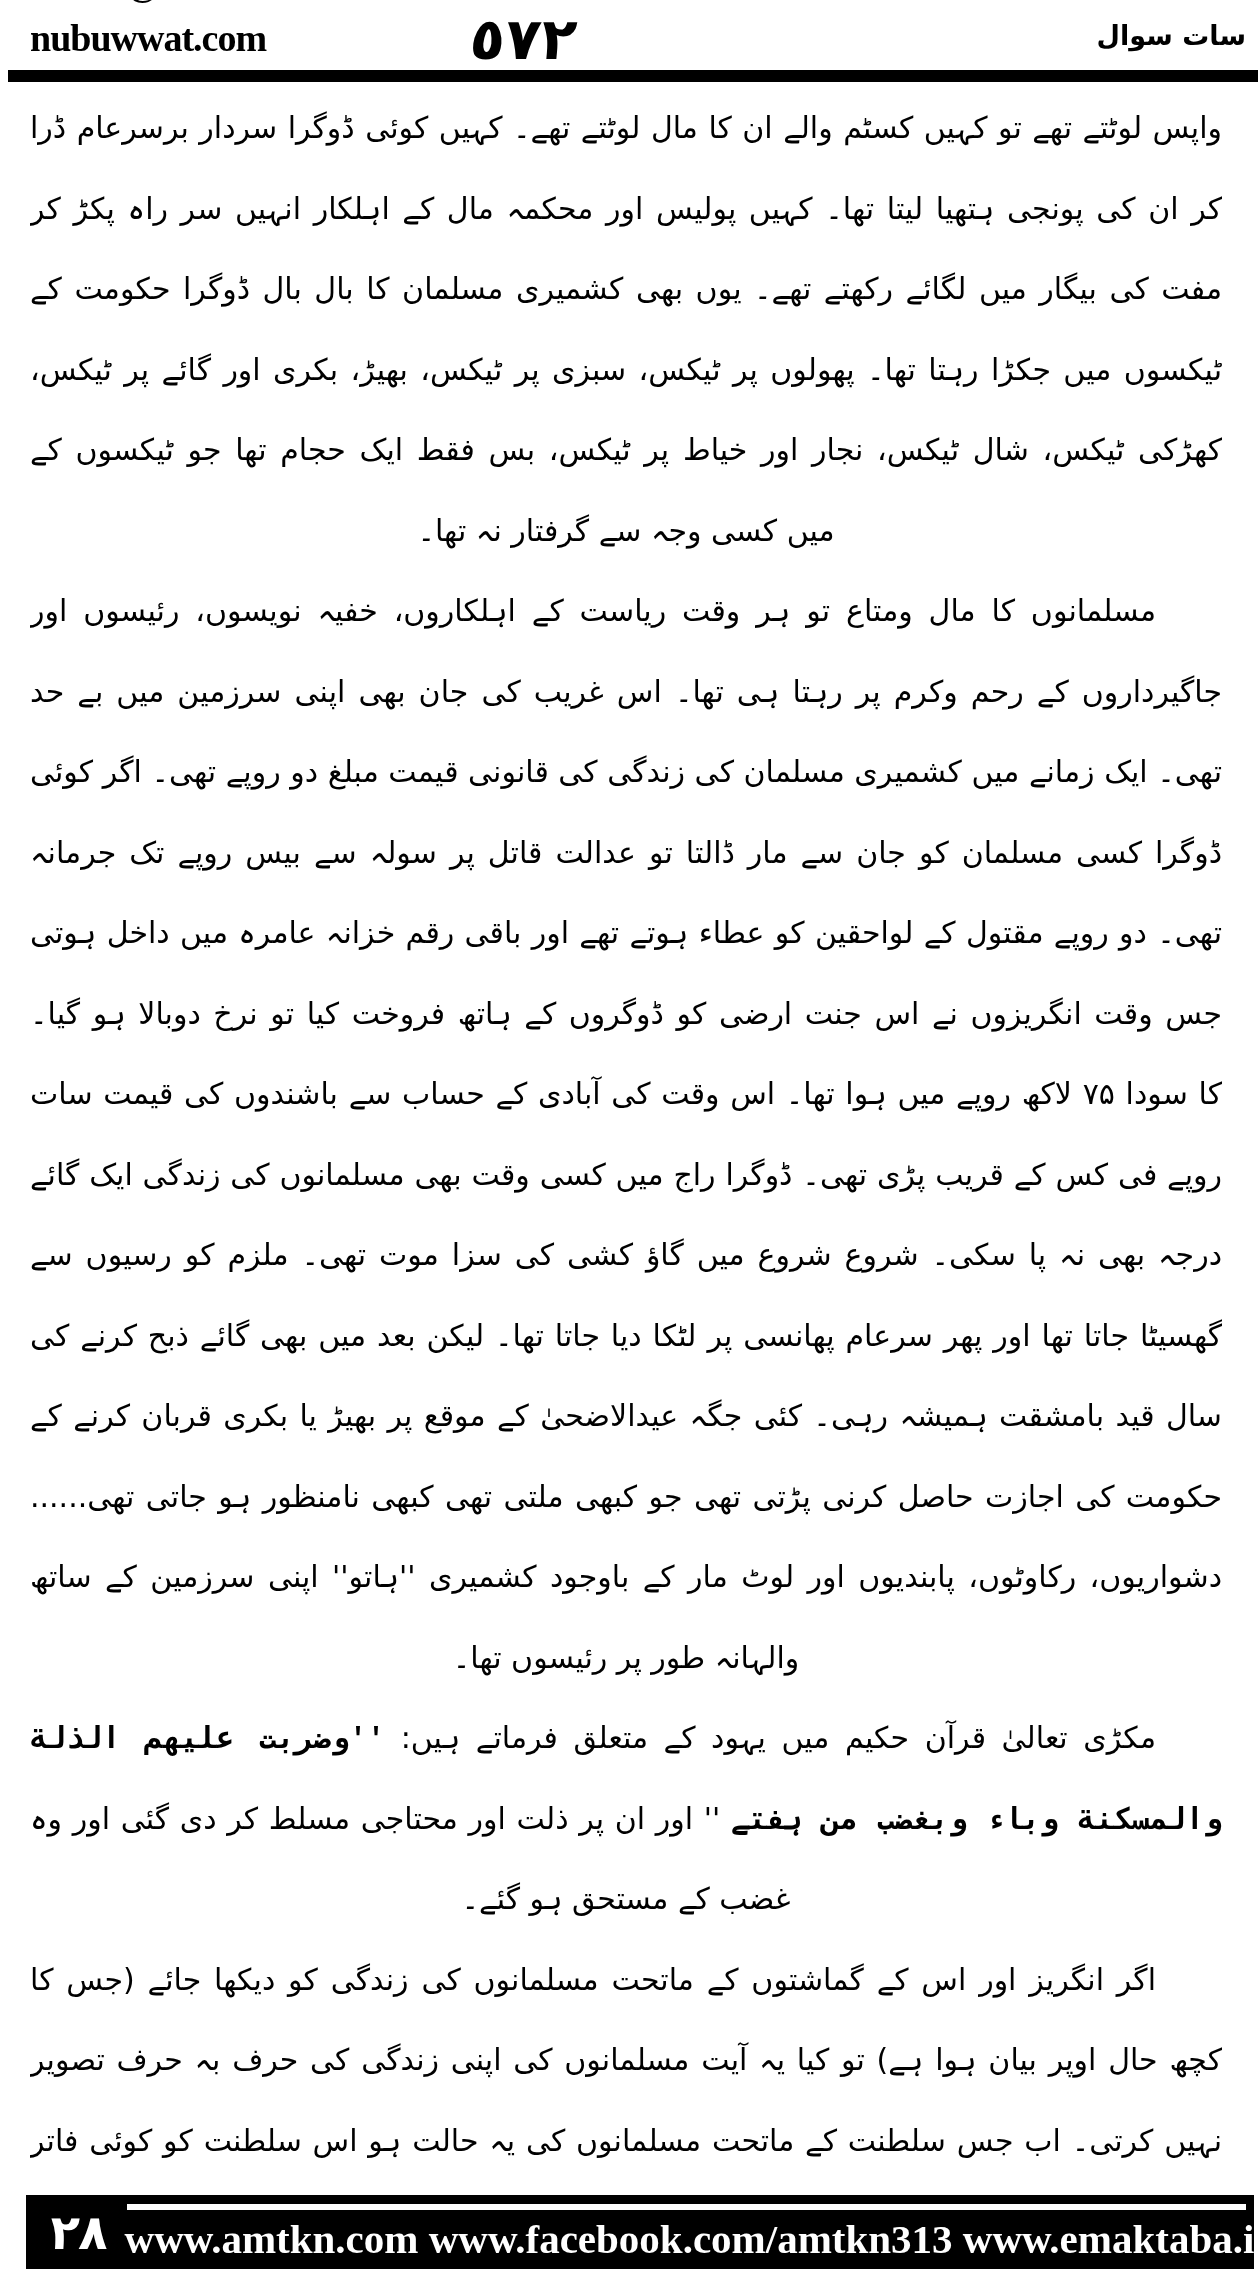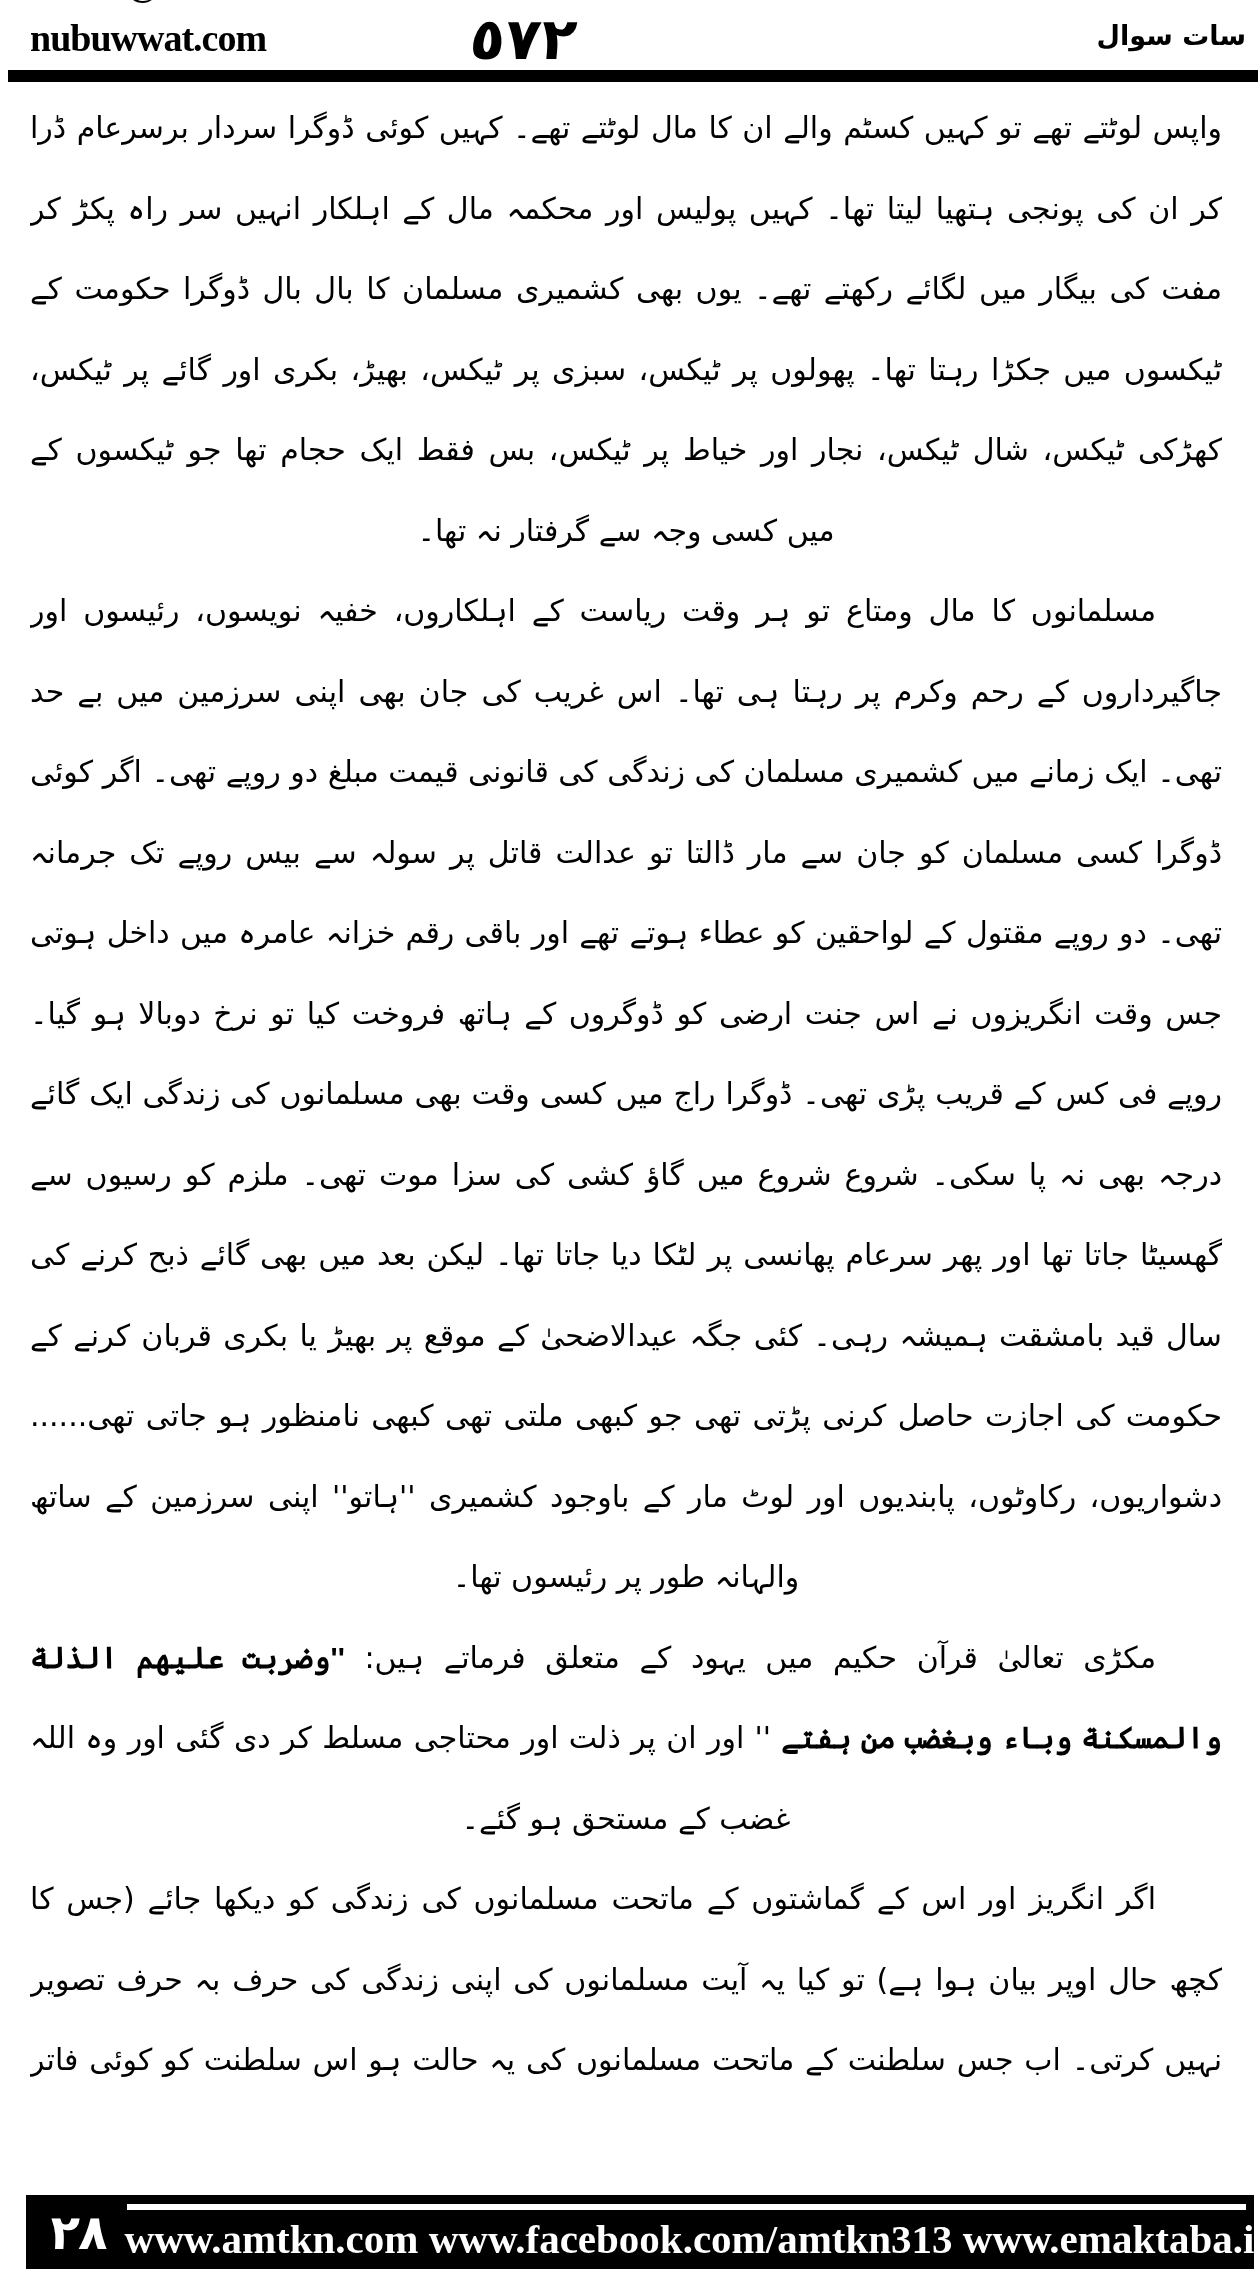--- a/index.html
+++ b/index.html
@@ -31,21 +31,21 @@
 
   
   .body-text{padding:6px 36px 0 30px;direction:rtl;}
   .line{
     font-size:30px;line-height:80.5px;height:80.5px;
     text-align:justify;text-align-last:justify;overflow:hidden;
   }
   .line.indent{padding-right:66px;}
   .line.short{text-align:left;text-align-last:center;}
   .arabic-bold{
-    font-weight:bold;font-family:Liberation Sans, sans-serif;
+    font-weight:bold;font-family:Liberation Mono, monospace;
     letter-spacing:1px;
   }
 
   
   .footer{
     position:absolute;left:26px;right:4px;bottom:10px;height:74px;
     background:#000;color:#fff;display:flex;align-items:stretch;direction:ltr;
   }
   .footer-num{
     display:flex;align-items:center;padding:0 16px 0 24px;
@@ -79,20 +79,21 @@
       <div class="line"><span>مفت کی بیگار میں لگائے رکھتے تھے۔ یوں بھی کشمیری مسلمان کا بال بال ڈوگرا حکومت کے لاتعداد</span></div>
       <div class="line"><span>ٹیکسوں میں جکڑا رہتا تھا۔ پھولوں پر ٹیکس، سبزی پر ٹیکس، بھیڑ، بکری اور گائے پر ٹیکس، چولہا ٹیکس،</span></div>
       <div class="line"><span>کھڑکی ٹیکس، شال ٹیکس، نجار اور خیاط پر ٹیکس، بس فقط ایک حجام تھا جو ٹیکسوں کے مکڑی کے جالے</span></div>
       <div class="line short"><span>میں کسی وجہ سے گرفتار نہ تھا۔</span></div>
       <div class="line indent"><span>مسلمانوں کا مال ومتاع تو ہر وقت ریاست کے اہلکاروں، خفیہ نویسوں، رئیسوں اور</span></div>
       <div class="line"><span>جاگیرداروں کے رحم وکرم پر رہتا ہی تھا۔ اس غریب کی جان بھی اپنی سرزمین میں بے حد ارزاں</span></div>
       <div class="line"><span>تھی۔ ایک زمانے میں کشمیری مسلمان کی زندگی کی قانونی قیمت مبلغ دو روپے تھی۔ اگر کوئی سکھ یا</span></div>
       <div class="line"><span>ڈوگرا کسی مسلمان کو جان سے مار ڈالتا تو عدالت قاتل پر سولہ سے بیس روپے تک جرمانہ عائد کر سکتی</span></div>
       <div class="line"><span>تھی۔ دو روپے مقتول کے لواحقین کو عطاء ہوتے تھے اور باقی رقم خزانہ عامرہ میں داخل ہوتی تھی۔</span></div>
       <div class="line"><span>جس وقت انگریزوں نے اس جنت ارضی کو ڈوگروں کے ہاتھ فروخت کیا تو نرخ دوبالا ہو گیا۔ کشمیر</span></div>
+      <div class="line"><span>کا سودا ۷۵ لاکھ روپے میں ہوا تھا۔ اس وقت کی آبادی کے حساب سے باشندوں کی قیمت سات</span></div>
       <div class="line"><span>روپے فی کس کے قریب پڑی تھی۔ ڈوگرا راج میں کسی وقت بھی مسلمانوں کی زندگی ایک گائے کا</span></div>
       <div class="line"><span>درجہ بھی نہ پا سکی۔ شروع شروع میں گاؤ کشی کی سزا موت تھی۔ ملزم کو رسیوں سے باندھ کر سڑکوں پر</span></div>
       <div class="line"><span>گھسیٹا جاتا تھا اور پھر سرعام پھانسی پر لٹکا دیا جاتا تھا۔ لیکن بعد میں بھی گائے ذبح کرنے کی سزا دس</span></div>
       <div class="line"><span>سال قید بامشقت ہمیشہ رہی۔ کئی جگہ عیدالاضحیٰ کے موقع پر بھیڑ یا بکری قربان کرنے کے لئے بھی</span></div>
       <div class="line"><span>حکومت کی اجازت حاصل کرنی پڑتی تھی جو کبھی ملتی تھی کبھی نامنظور ہو جاتی تھی...... ان سب</span></div>
       <div class="line"><span>دشواریوں، رکاوٹوں، پابندیوں اور لوٹ مار کے باوجود کشمیری ''ہاتو'' اپنی سرزمین کے ساتھ</span></div>
       <div class="line short"><span>والہانہ طور پر رئیسوں تھا۔</span></div>
       <div class="line indent"><span>مکڑی تعالیٰ قرآن حکیم میں یہود کے متعلق فرماتے ہیں: </span><span class="arabic-bold">''وضربت علیهم الذلة</span></div>
       <div class="line"><span class="arabic-bold">والمسكنة وباء وبغضب من ہفتے</span><span> '' اور ان پر ذلت اور محتاجی مسلط کر دی گئی اور وہ اللہ کے</span></div>
       <div class="line short"><span>غضب کے مستحق ہو گئے۔</span></div>

